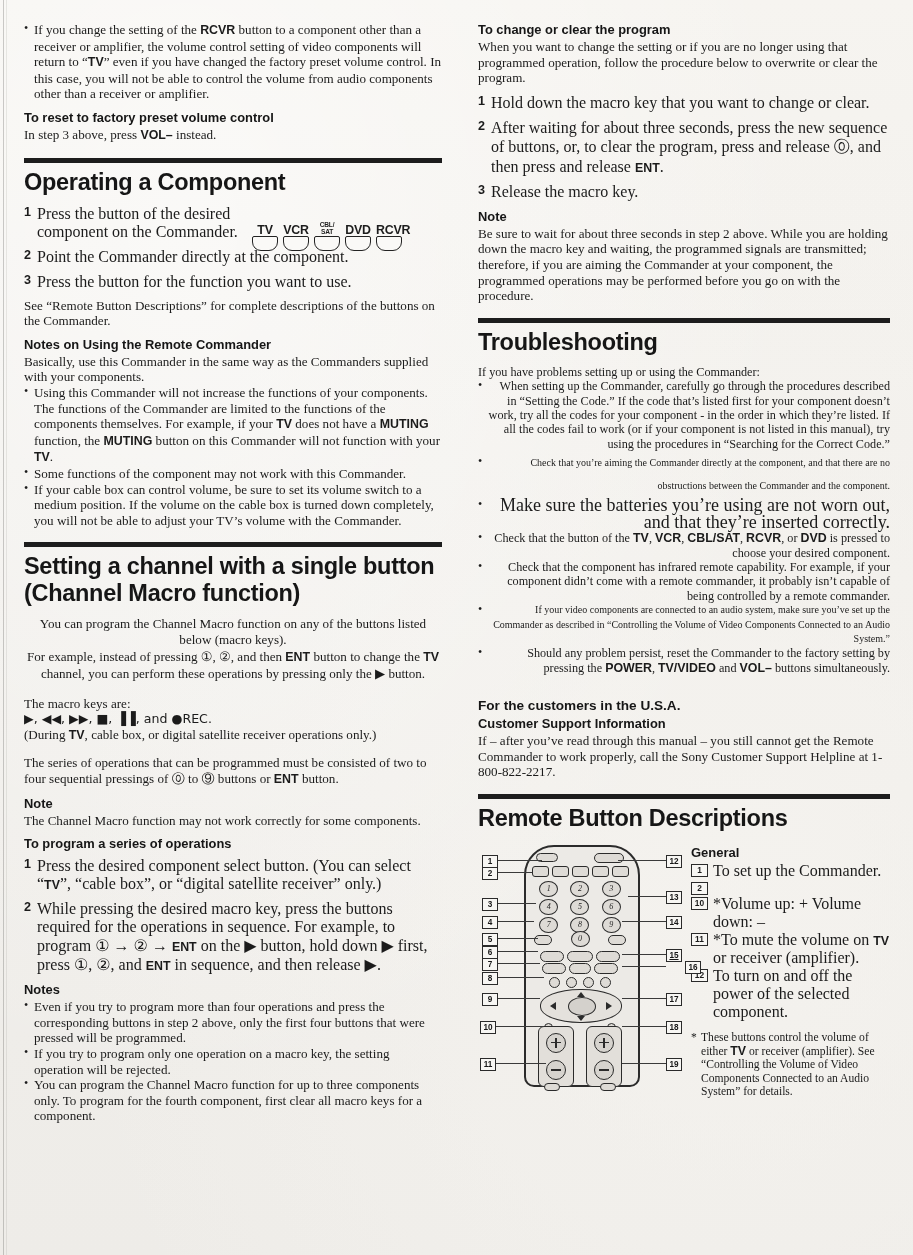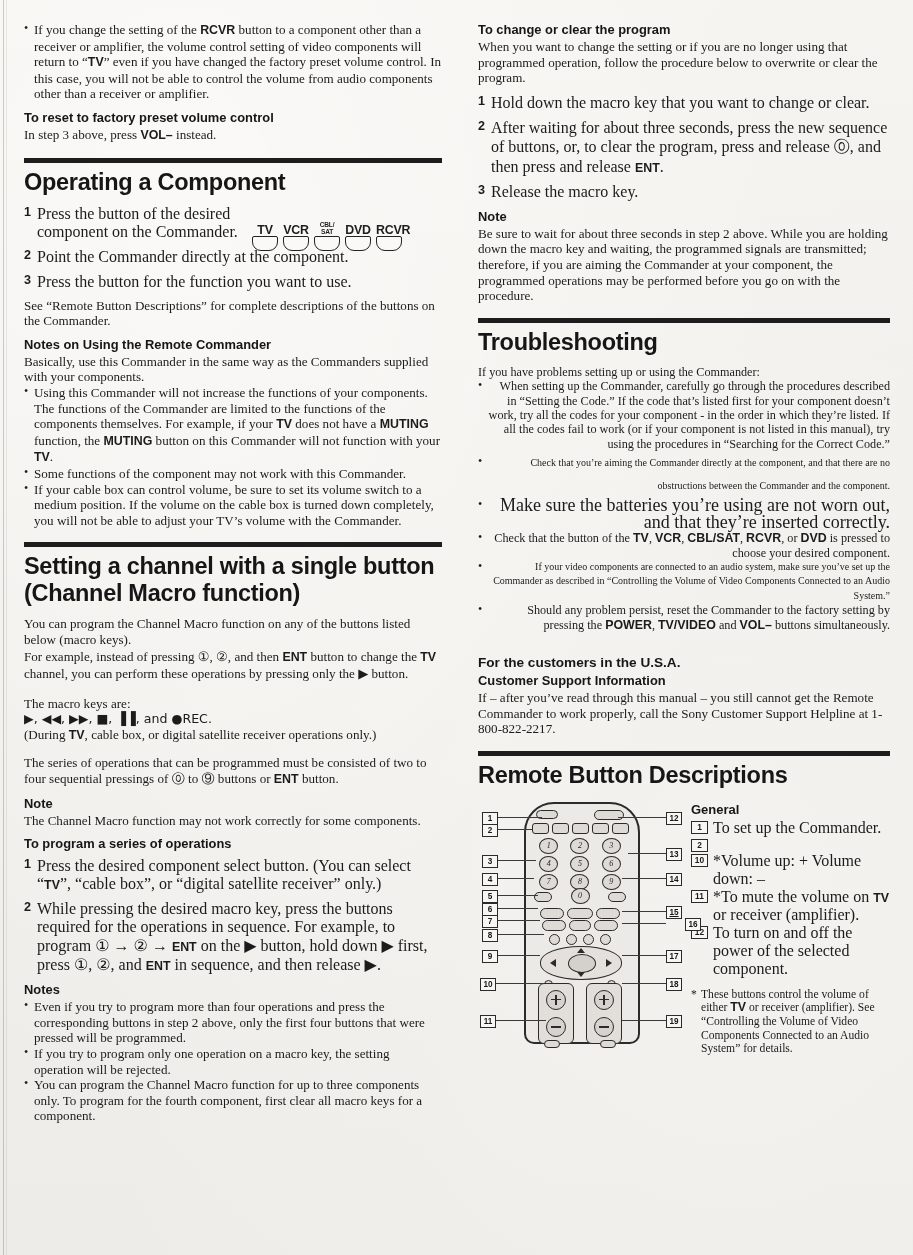--- a/index.html
+++ b/index.html
@@ -79,21 +79,21 @@
     height: 5px;
     background: #1d1d1d;
     margin: 14px 0 4px 0;
     width: 100%;
   }
   b, .bold {
     font-family: "Liberation Sans", sans-serif;
     font-weight: bold;
     font-size: 12.4px;
   }
-  .blk { margin-bottom: 2px; }
+  .blk { margin-bottom: 2px; text-align: center; }
   .sp4 { height: 4px; }
   .sp8 { height: 8px; }
   .sp12 { height: 12px; }
 
   
   ul.bl {
     list-style: none;
     margin: 0;
     padding: 0;
   }
@@ -464,20 +464,21 @@
       <p>Be sure to wait for about three seconds in step 2 above.  While you are holding down the macro key and waiting, the programmed signals are transmitted; therefore, if you are aiming the Commander at your component, the programmed operations may be performed before you go on with the procedure.</p>
 
       <div class="rule"></div>
       <div class="h1">Troubleshooting</div>
       <p style="font-size:12.2px;line-height:14.4px">If you have problems setting up or using the Commander:</p>
       <ul class="bl tight" style="font-size:12.2px">
         <li style="font-size:12.2px;line-height:14.4px">When setting up the Commander, carefully go through the procedures described in “Setting the Code.”  If the code that’s listed first for your component doesn’t work, try all the codes for your component - in the order in which they’re listed.  If all the codes fail to work (or if your component is not listed in this manual), try using the procedures in “Searching for the Correct Code.”</li>
         <li style="font-size:10px;line-height:23px">Check that you’re aiming the Commander directly at the component, and that there are no obstructions between the Commander and the component.</li>
         <li style="font-size:18px;line-height:17px">Make sure the batteries you’re using are not worn out, and that they’re inserted correctly.</li>
         <li style="font-size:12.2px;line-height:14.4px">Check that the button of the <b>TV</b>, <b>VCR</b>, <b>CBL/SAT</b>, <b>RCVR</b>, or <b>DVD</b> is pressed to choose your desired component.</li>
+        <li style="font-size:12.2px;line-height:14.4px">Check that the component has infrared remote capability.  For example, if your component didn’t come with a remote commander, it probably isn’t capable of being controlled by a remote commander.</li>
         <li style="font-size:10px;line-height:14.4px">If your video components are connected to an audio system, make sure you’ve set up the Commander as described in “Controlling the Volume of Video Components Connected to an Audio System.”</li>
         <li style="font-size:12.2px;line-height:14.4px">Should any problem persist, reset the Commander to the factory setting by pressing the <b>POWER</b>, <b>TV/VIDEO</b> and <b>VOL–</b> buttons simultaneously.</li>
       </ul>
 
       <div class="sp12"></div>
       <div class="h2">For the customers in the U.S.A.</div>
       <div class="h3" style="margin-top:2px">Customer Support Information</div>
       <p>If – after you’ve read through this manual – you still cannot get the Remote Commander to work properly, call the Sony Customer Support Helpline at 1-800-822-2217.</p>
 
       <div class="rule"></div>

